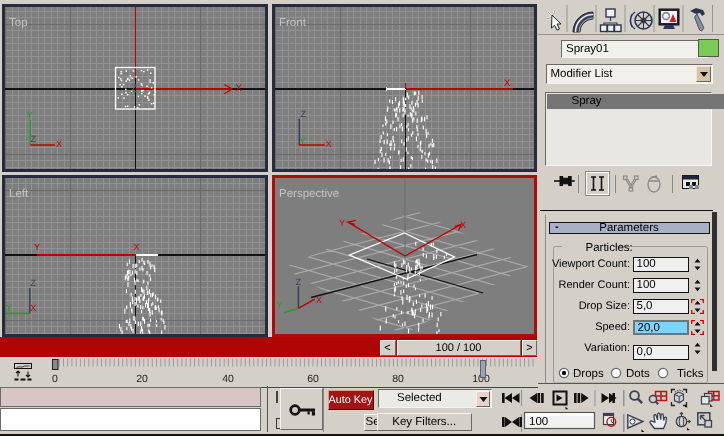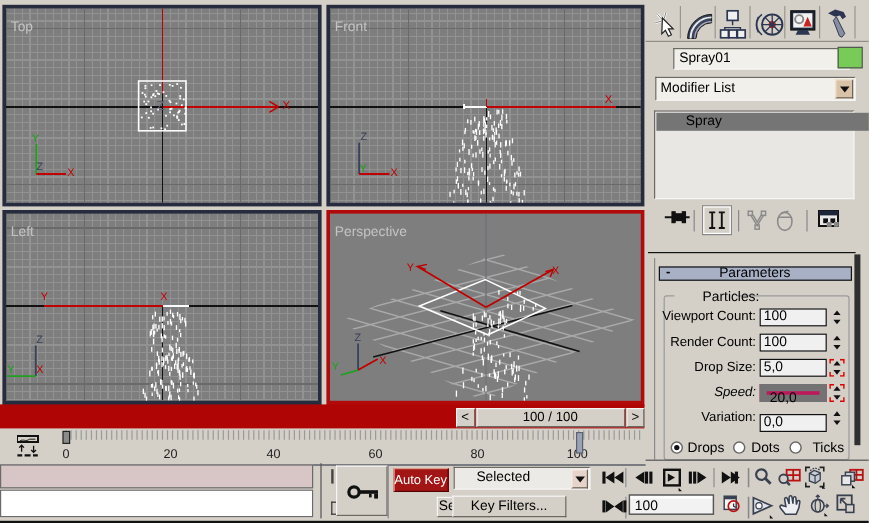--- a/index.html
+++ b/index.html
@@ -664,22 +664,22 @@
       <path d="M6.5 1.8l3 3.8H3.5z" fill="#111"></path>
       <path d="M6.5 13.2l3-3.8H3.5z" fill="#111"></path>
     </svg></div>
 <div style="position:absolute;left:540px;top:300px;width:90px;height:13px;font-size:11px;color:#000;text-align:right;">Drop Size:</div>
 <div style="position:absolute;left:632.5px;top:299px;width:56px;height:14.5px;background:#f0f0f0;border:1px solid #111;box-sizing:border-box;font-size:11.5px;line-height:12px;padding-left:3px;color:#000;">5,0</div>
 <div style="position:absolute;left:690.5px;top:299px;width:13px;height:15px;background:#d4d0c8;"><svg width="13" height="15" xmlns="http://www.w3.org/2000/svg">
       <path d="M6.5 1.8l3 3.8H3.5z" fill="#111"></path>
       <path d="M6.5 13.2l3-3.8H3.5z" fill="#111"></path>
       <path d="M0.7 4V0.7H4M9 0.7h3.3V4M12.3 11v3.3H9M4 14.3H0.7V11" fill="none" stroke="#d00" stroke-width="1.3"></path>
     </svg></div>
-<div style="position:absolute;left:540px;top:321px;width:90px;height:13px;font-size:11px;color:#000;text-align:right;font-style:italic;">Speed:</div>
-<div style="position:absolute;left:632.5px;top:320px;width:56px;height:14.5px;background:#be185d;border:6px solid #737373;box-sizing:border-box;font-size:11.5px;line-height:12px;padding-left:3px;color:#000;">20,0</div>
+<div style="position:absolute;left:540px;top:321px;width:90px;height:13px;font-size:11px;color:#000;text-align:right;">Speed:</div>
+<div style="position:absolute;left:632.5px;top:320px;width:56px;height:14.5px;background:#7dd3fc;border:2px solid #737373;box-sizing:border-box;font-size:11.5px;line-height:12px;padding-left:3px;color:#000;">20,0</div>
 <div style="position:absolute;left:690.5px;top:320px;width:13px;height:15px;background:#d4d0c8;"><svg width="13" height="15" xmlns="http://www.w3.org/2000/svg">
       <path d="M6.5 1.8l3 3.8H3.5z" fill="#111"></path>
       <path d="M6.5 13.2l3-3.8H3.5z" fill="#111"></path>
       <path d="M0.7 4V0.7H4M9 0.7h3.3V4M12.3 11v3.3H9M4 14.3H0.7V11" fill="none" stroke="#d00" stroke-width="1.3"></path>
     </svg></div>
 <div style="position:absolute;left:540px;top:342px;width:90px;height:13px;font-size:11px;color:#000;text-align:right;">Variation:</div>
 <div style="position:absolute;left:632.5px;top:345px;width:56px;height:14.5px;background:#f0f0f0;border:1px solid #111;box-sizing:border-box;font-size:11.5px;line-height:12px;padding-left:3px;color:#000;">0,0</div>
 <div style="position:absolute;left:690.5px;top:341px;width:13px;height:15px;background:#d4d0c8;"><svg width="13" height="15" xmlns="http://www.w3.org/2000/svg">
       <path d="M6.5 1.8l3 3.8H3.5z" fill="#111"></path>
       <path d="M6.5 13.2l3-3.8H3.5z" fill="#111"></path>

